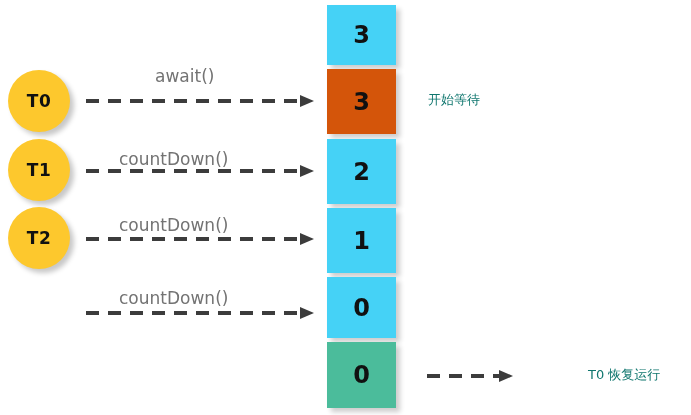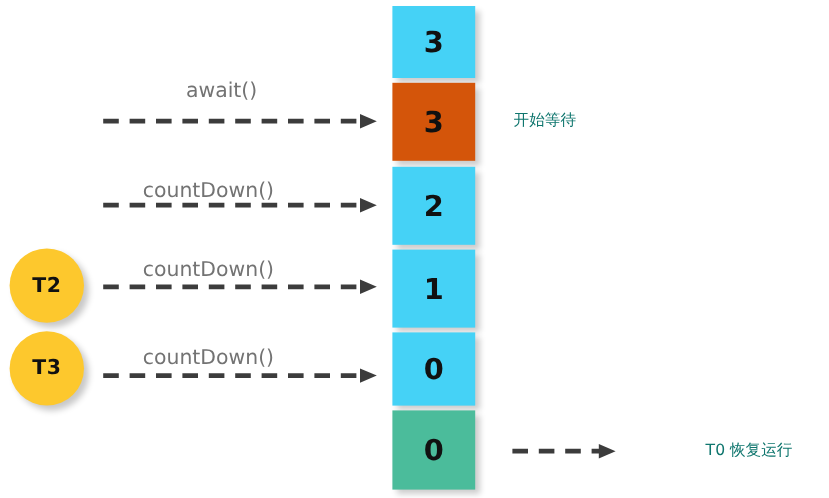--- a/index.html
+++ b/index.html
@@ -105,29 +105,32 @@
   </div>
 
   <div class="counter-box cyan" style="top:277px;height:61px;">
     <span class="counter-value">0</span>
   </div>
 
   <div class="counter-box teal" style="top:342px;height:66px;">
     <span class="counter-value">0</span>
   </div>
 
+  <div class="thread-node" style="left:8px;  top:70px;">
+    <span class="thread-label">T0</span>
+  </div>
 
+  <div class="thread-node" style="left:8px;  top:139px;">
+    <span class="thread-label">T1</span>
+  </div>
 
   <div class="thread-node" style="left:8px;  top:207px;">
     <span class="thread-label">T2</span>
   </div>
 
-  <div class="thread-node" style="left:8px;  top:276px;">
-    <span class="thread-label">T3</span>
-  </div>
 
   <div class="arrow" style="left:86px; top:93px; width:230px;">
     <svg width="230" height="16" viewBox="0 0 230 16">
       <line x1="0" y1="8" x2="216" y2="8" stroke="#3C3C3C" stroke-width="4" stroke-dasharray="13,9"></line>
       <path d="M214,2 L228,8 L214,14 Z" fill="#3C3C3C"></path>
     </svg>
   </div>
 
   <div class="arrow" style="left:86px; top:163px; width:230px;">
     <svg width="230" height="16" viewBox="0 0 230 16">

